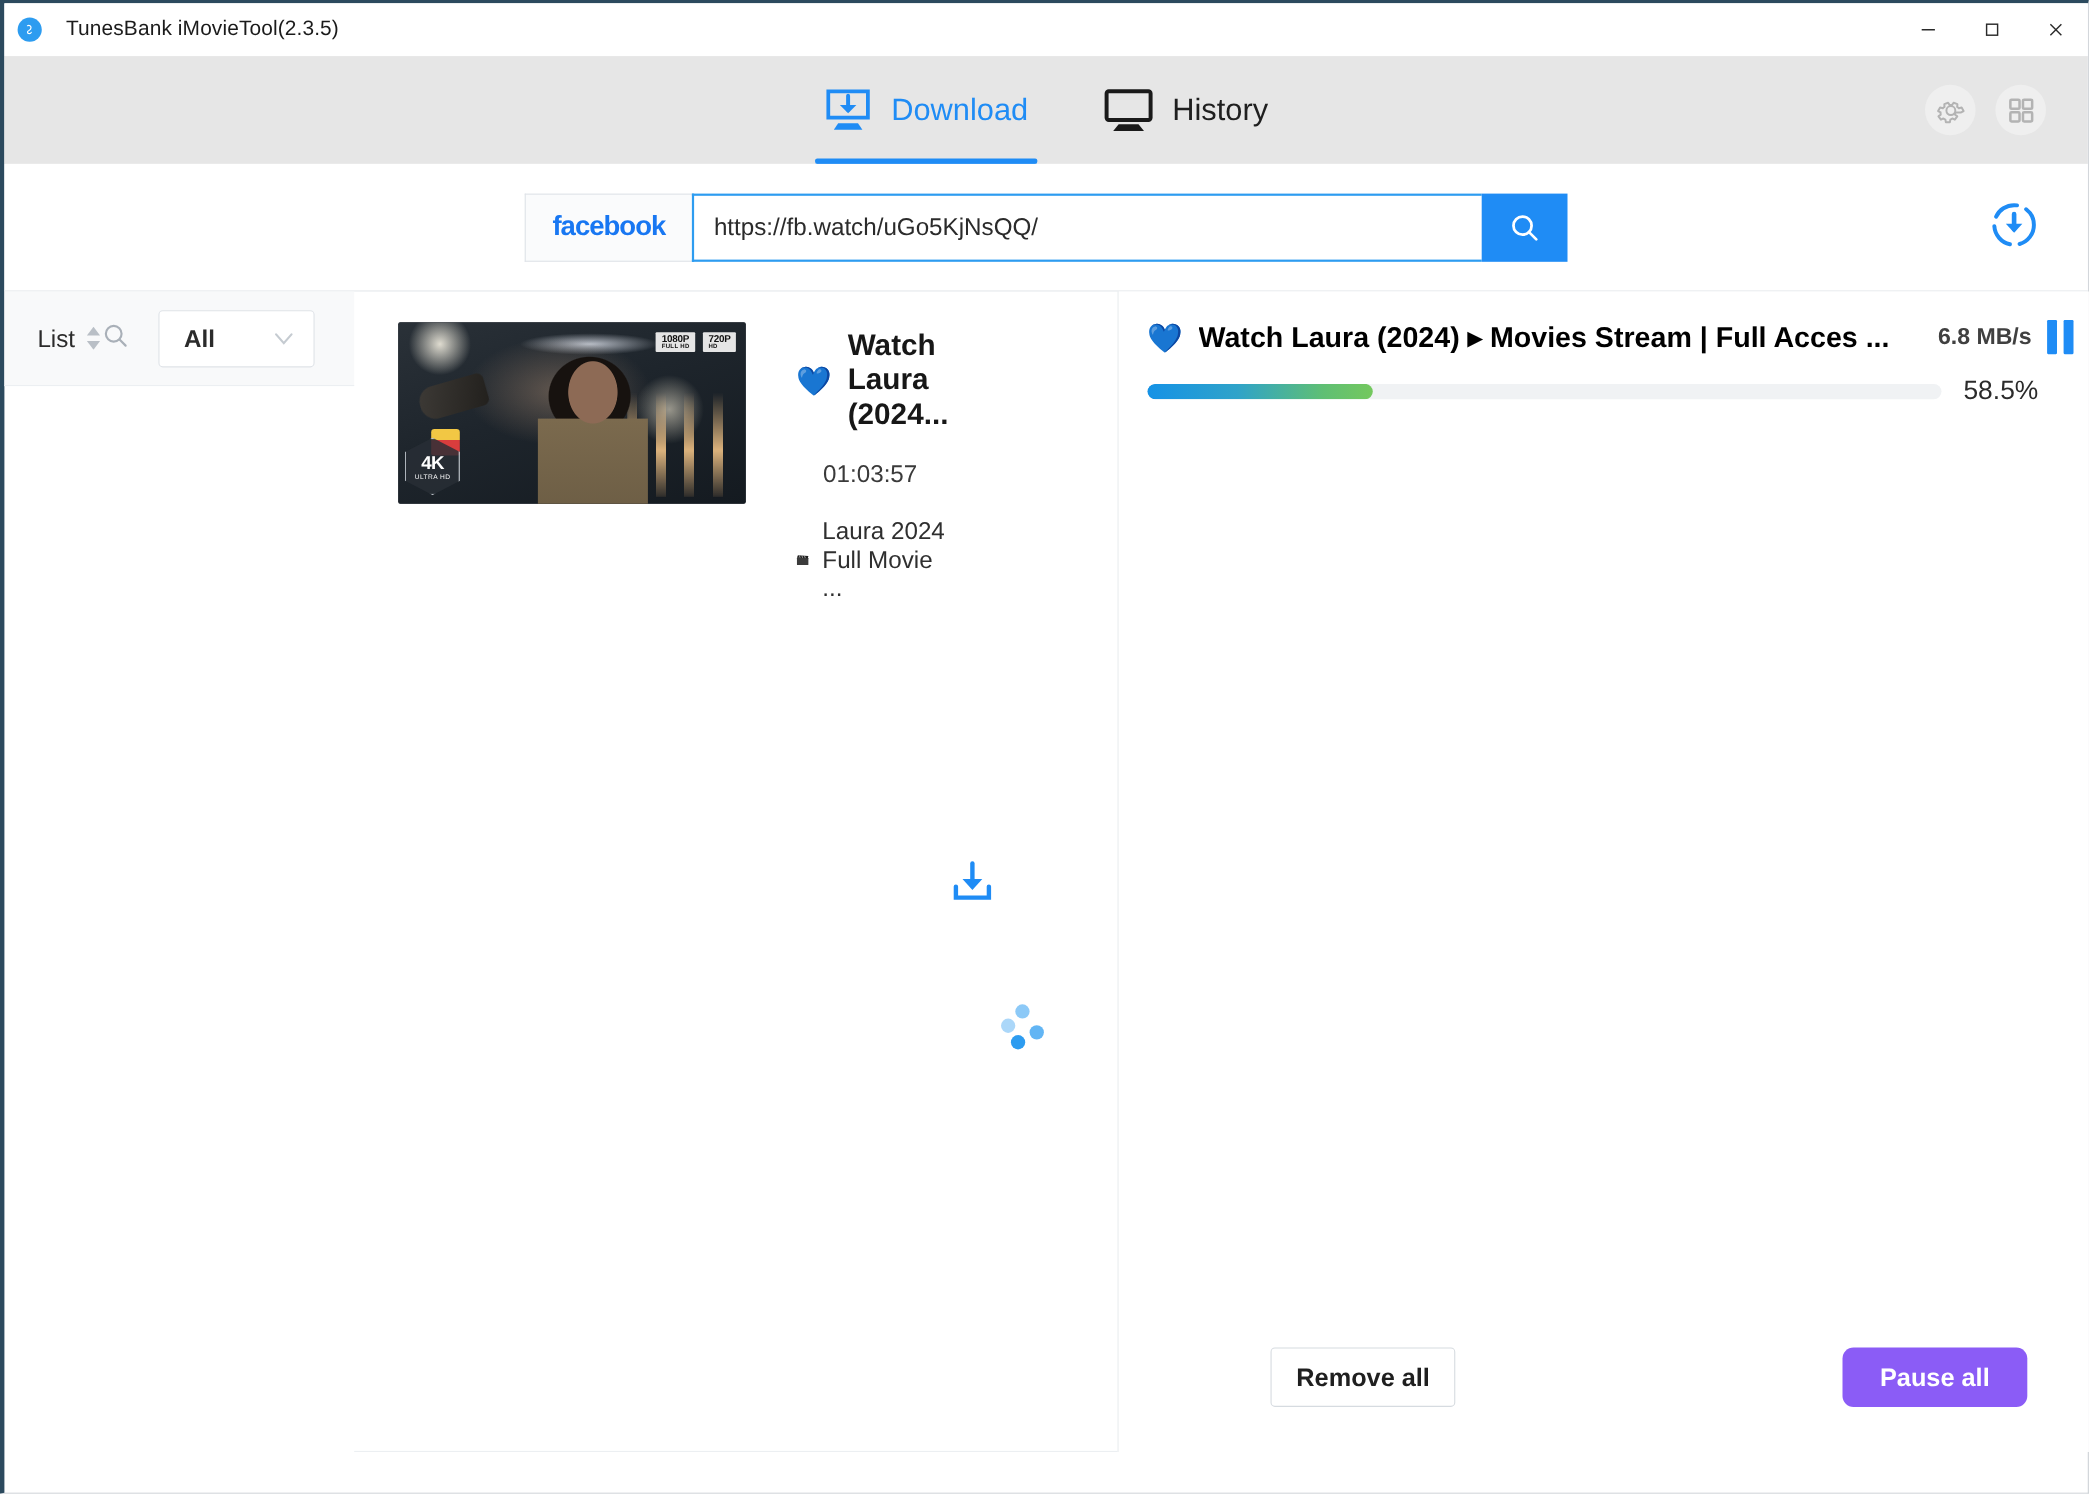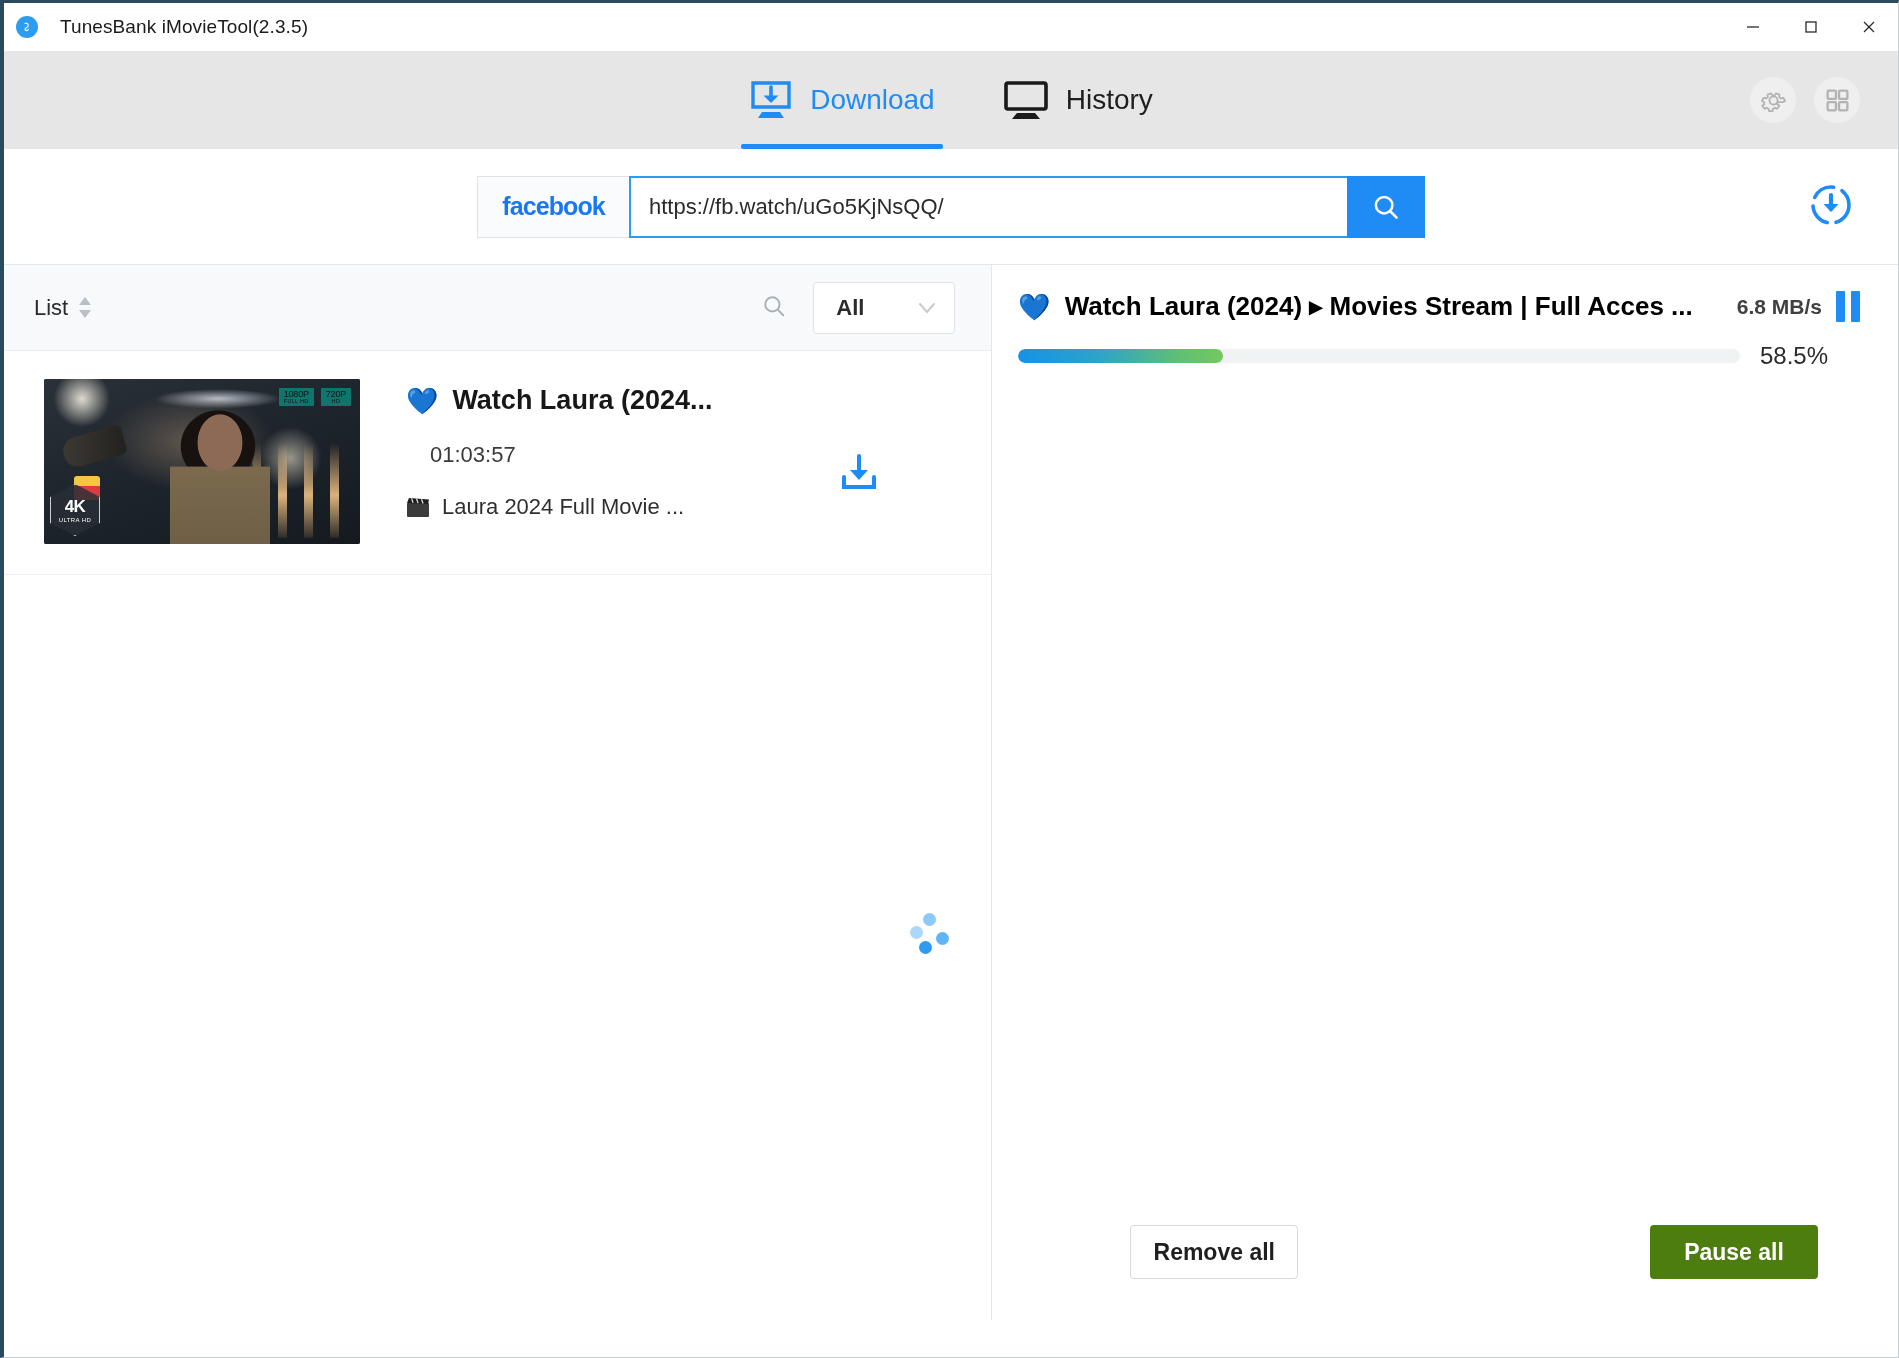--- a/index.html
+++ b/index.html
@@ -128,21 +128,21 @@
   }
 
   
   .body {
     display: flex;
     height: calc(1358px - 3px - 48px - 38px - 98px - 116px);
   }
   .left-pane {
     width: 1100px;
     border-right: 1px solid #e4e8ec;
-    display: flex; flex-direction: column;
+    display: flex; flex-direction: row;
     position: relative;
   }
   .right-pane {
     flex: 1;
     display: flex; flex-direction: column;
     position: relative;
     background: #fff;
   }
 
   
@@ -221,26 +221,26 @@
   .thumb-mic {
     position: absolute; left: 6%; top: 32%;
     width: 62px; height: 30px;
     background: linear-gradient(110deg, #3d3a36, #22201d);
     border-radius: 14px 6px 6px 14px;
     transform: rotate(-16deg);
     filter: blur(.5px);
   }
   .badge-row { position: absolute; right: 9px; top: 9px; display: flex; gap: 7px; }
   .q-badge {
-    background: #0f766e;
+    background: #e5e5e5;
     color: #111;
-    font-size: 9px; font-weight: normal;
+    font-size: 9px; font-weight: bold;
     padding: 2px 5px 1px;
     line-height: 1.05;
-    text-align: center;
+    text-align: left;
     border-radius: 1px;
     letter-spacing: -.2px;
   }
   .q-badge small { display: block; font-size: 5.5px; letter-spacing: .3px; }
   .badge-4k {
     position: absolute; left: 6px; bottom: 8px;
     width: 50px; height: 52px;
     background: rgba(40,46,54,.82);
     border: 1.5px solid rgba(230,235,242,.85);
     clip-path: polygon(50% 0%, 100% 25%, 100% 75%, 50% 100%, 0% 75%, 0% 25%);
@@ -328,21 +328,21 @@
     padding: 0 56px;
     font-weight: bold;
   }
   .btn {
     height: 54px; min-width: 168px;
     border-radius: 4px;
     font-size: 23px;
     display: flex; align-items: center; justify-content: center;
   }
   .btn-outline { background: #fff; border: 1px solid #d6dbe0; color: #1f1f1f; margin-left: 82px; }
-  .btn-primary { background: #4d7c0f; color: #fff; margin-left: auto; margin-right: 24px; }
+  .btn-primary { background: #8b5cf6; color: #fff; margin-left: auto; margin-right: 24px; border-radius: 10px; }
 
   .heart { font-size: 26px; line-height: 1; }
 </style>
 </head>
 <body>
 
 <div id="app">
 
   <div class="titlebar">
     <div class="title-left">

